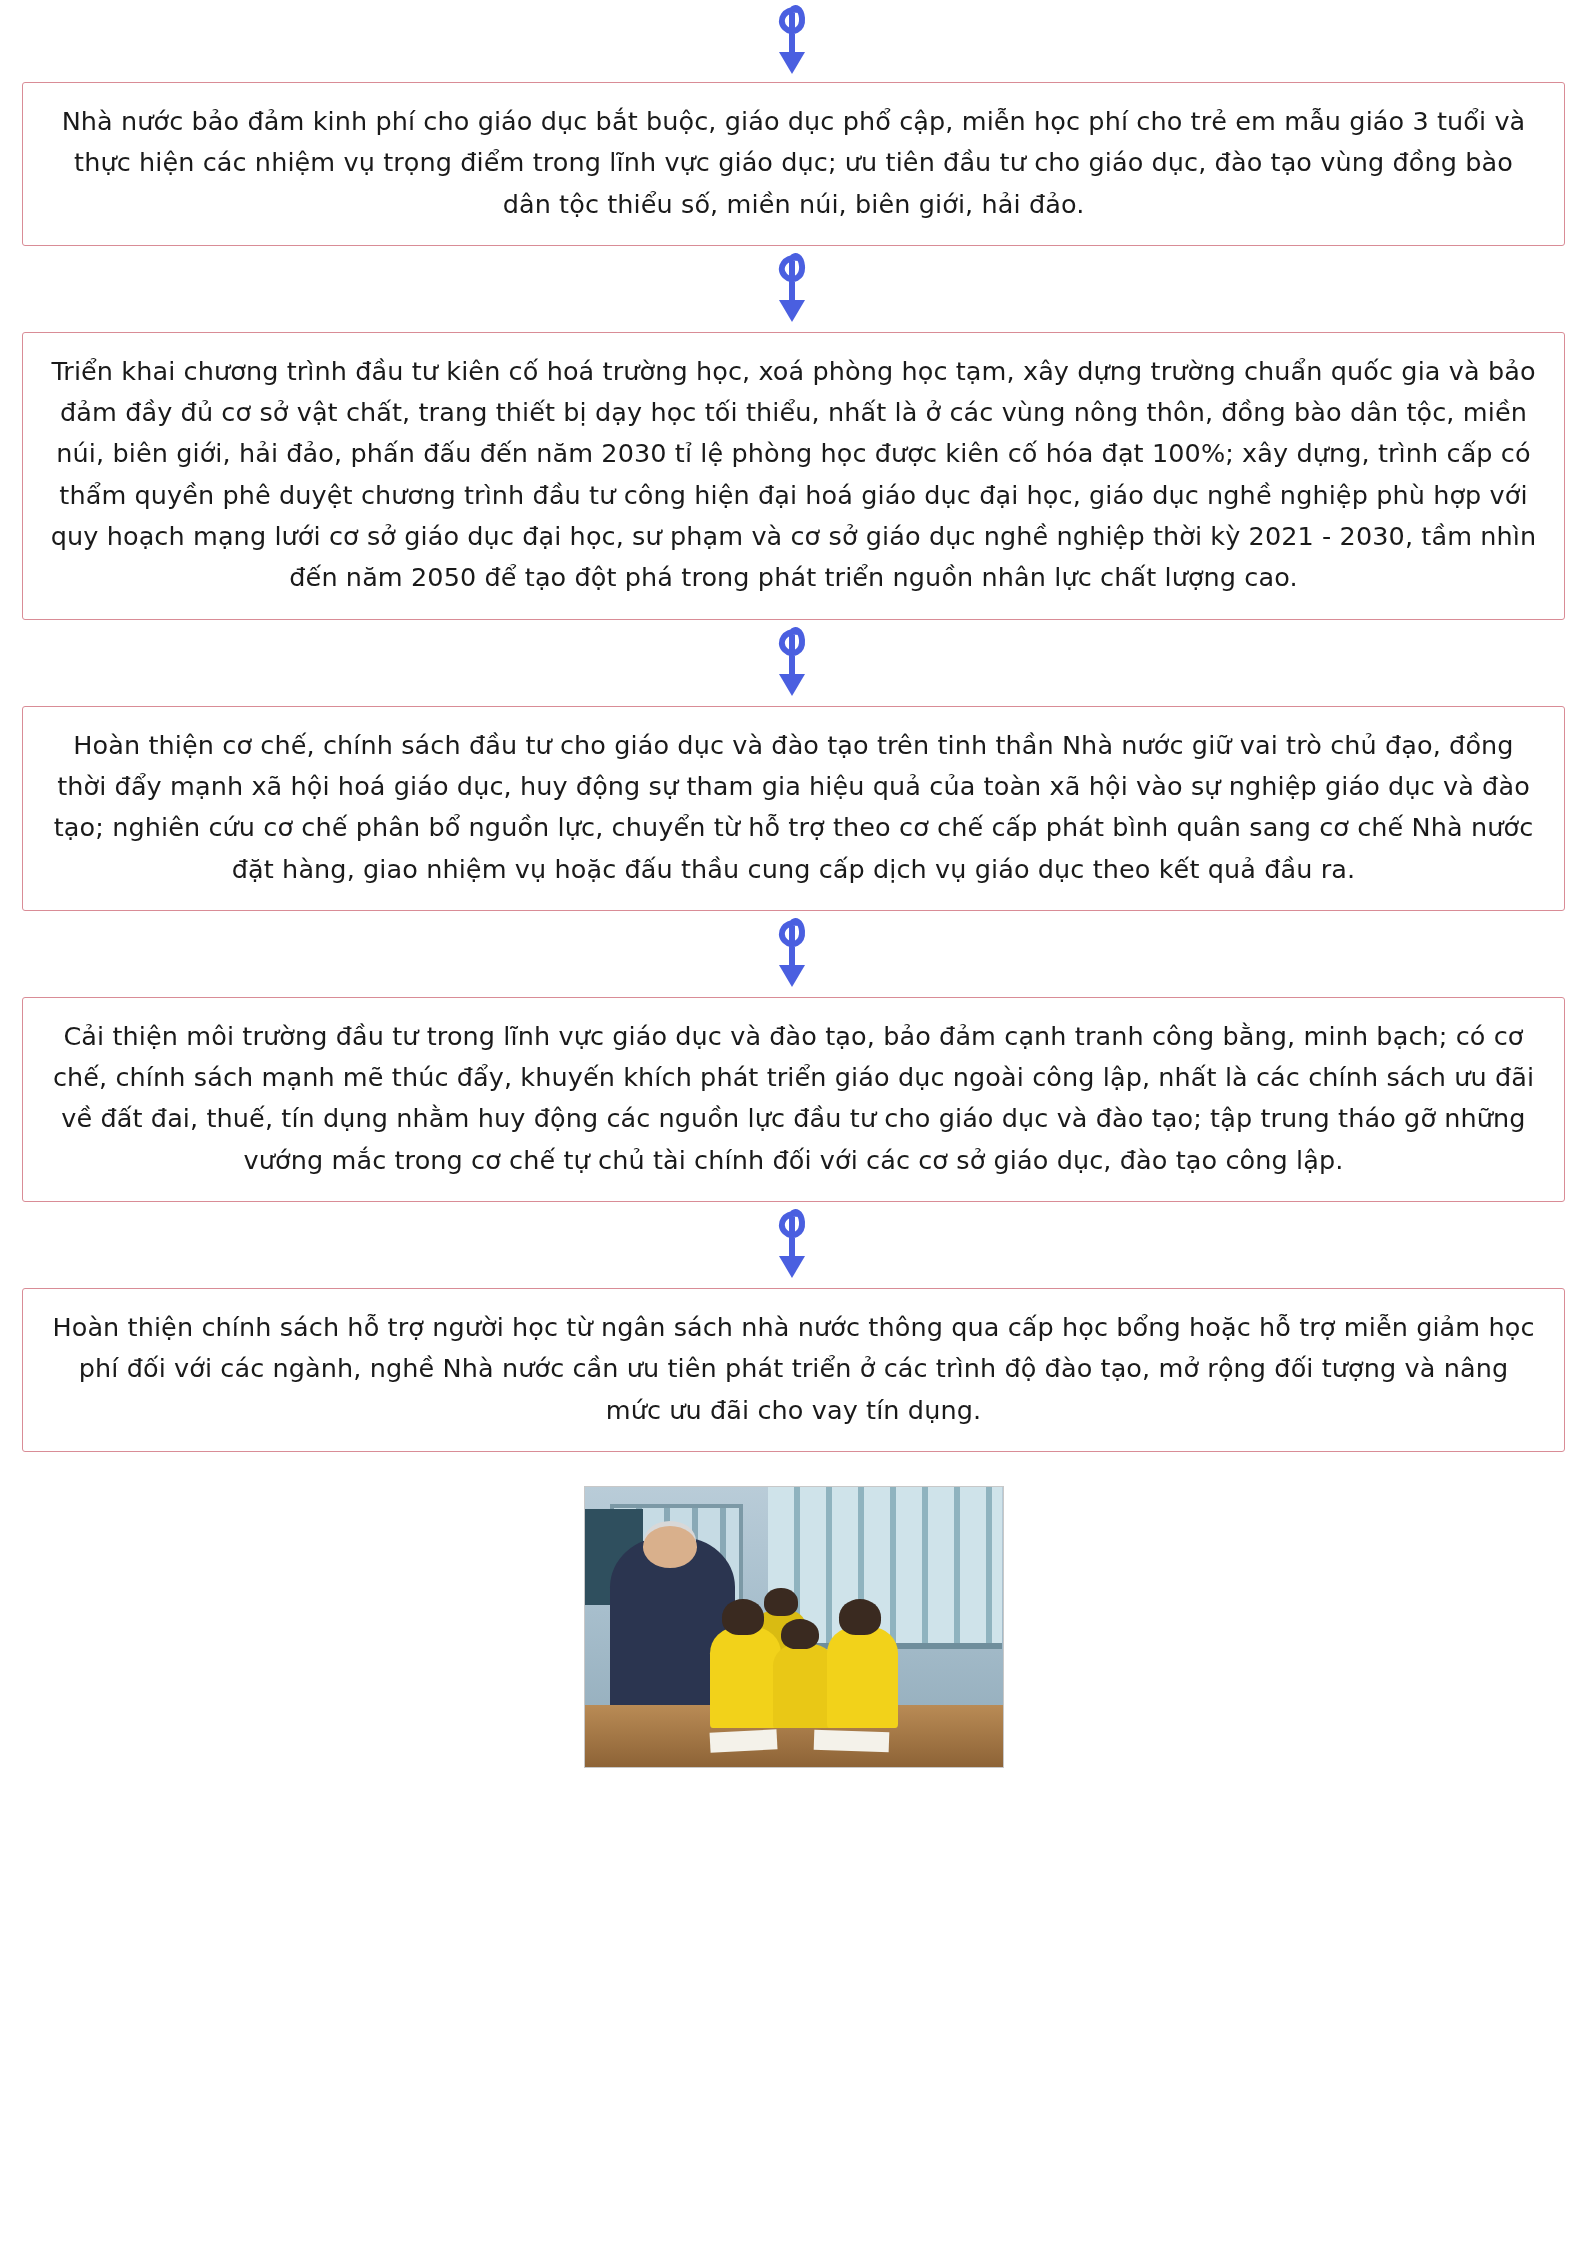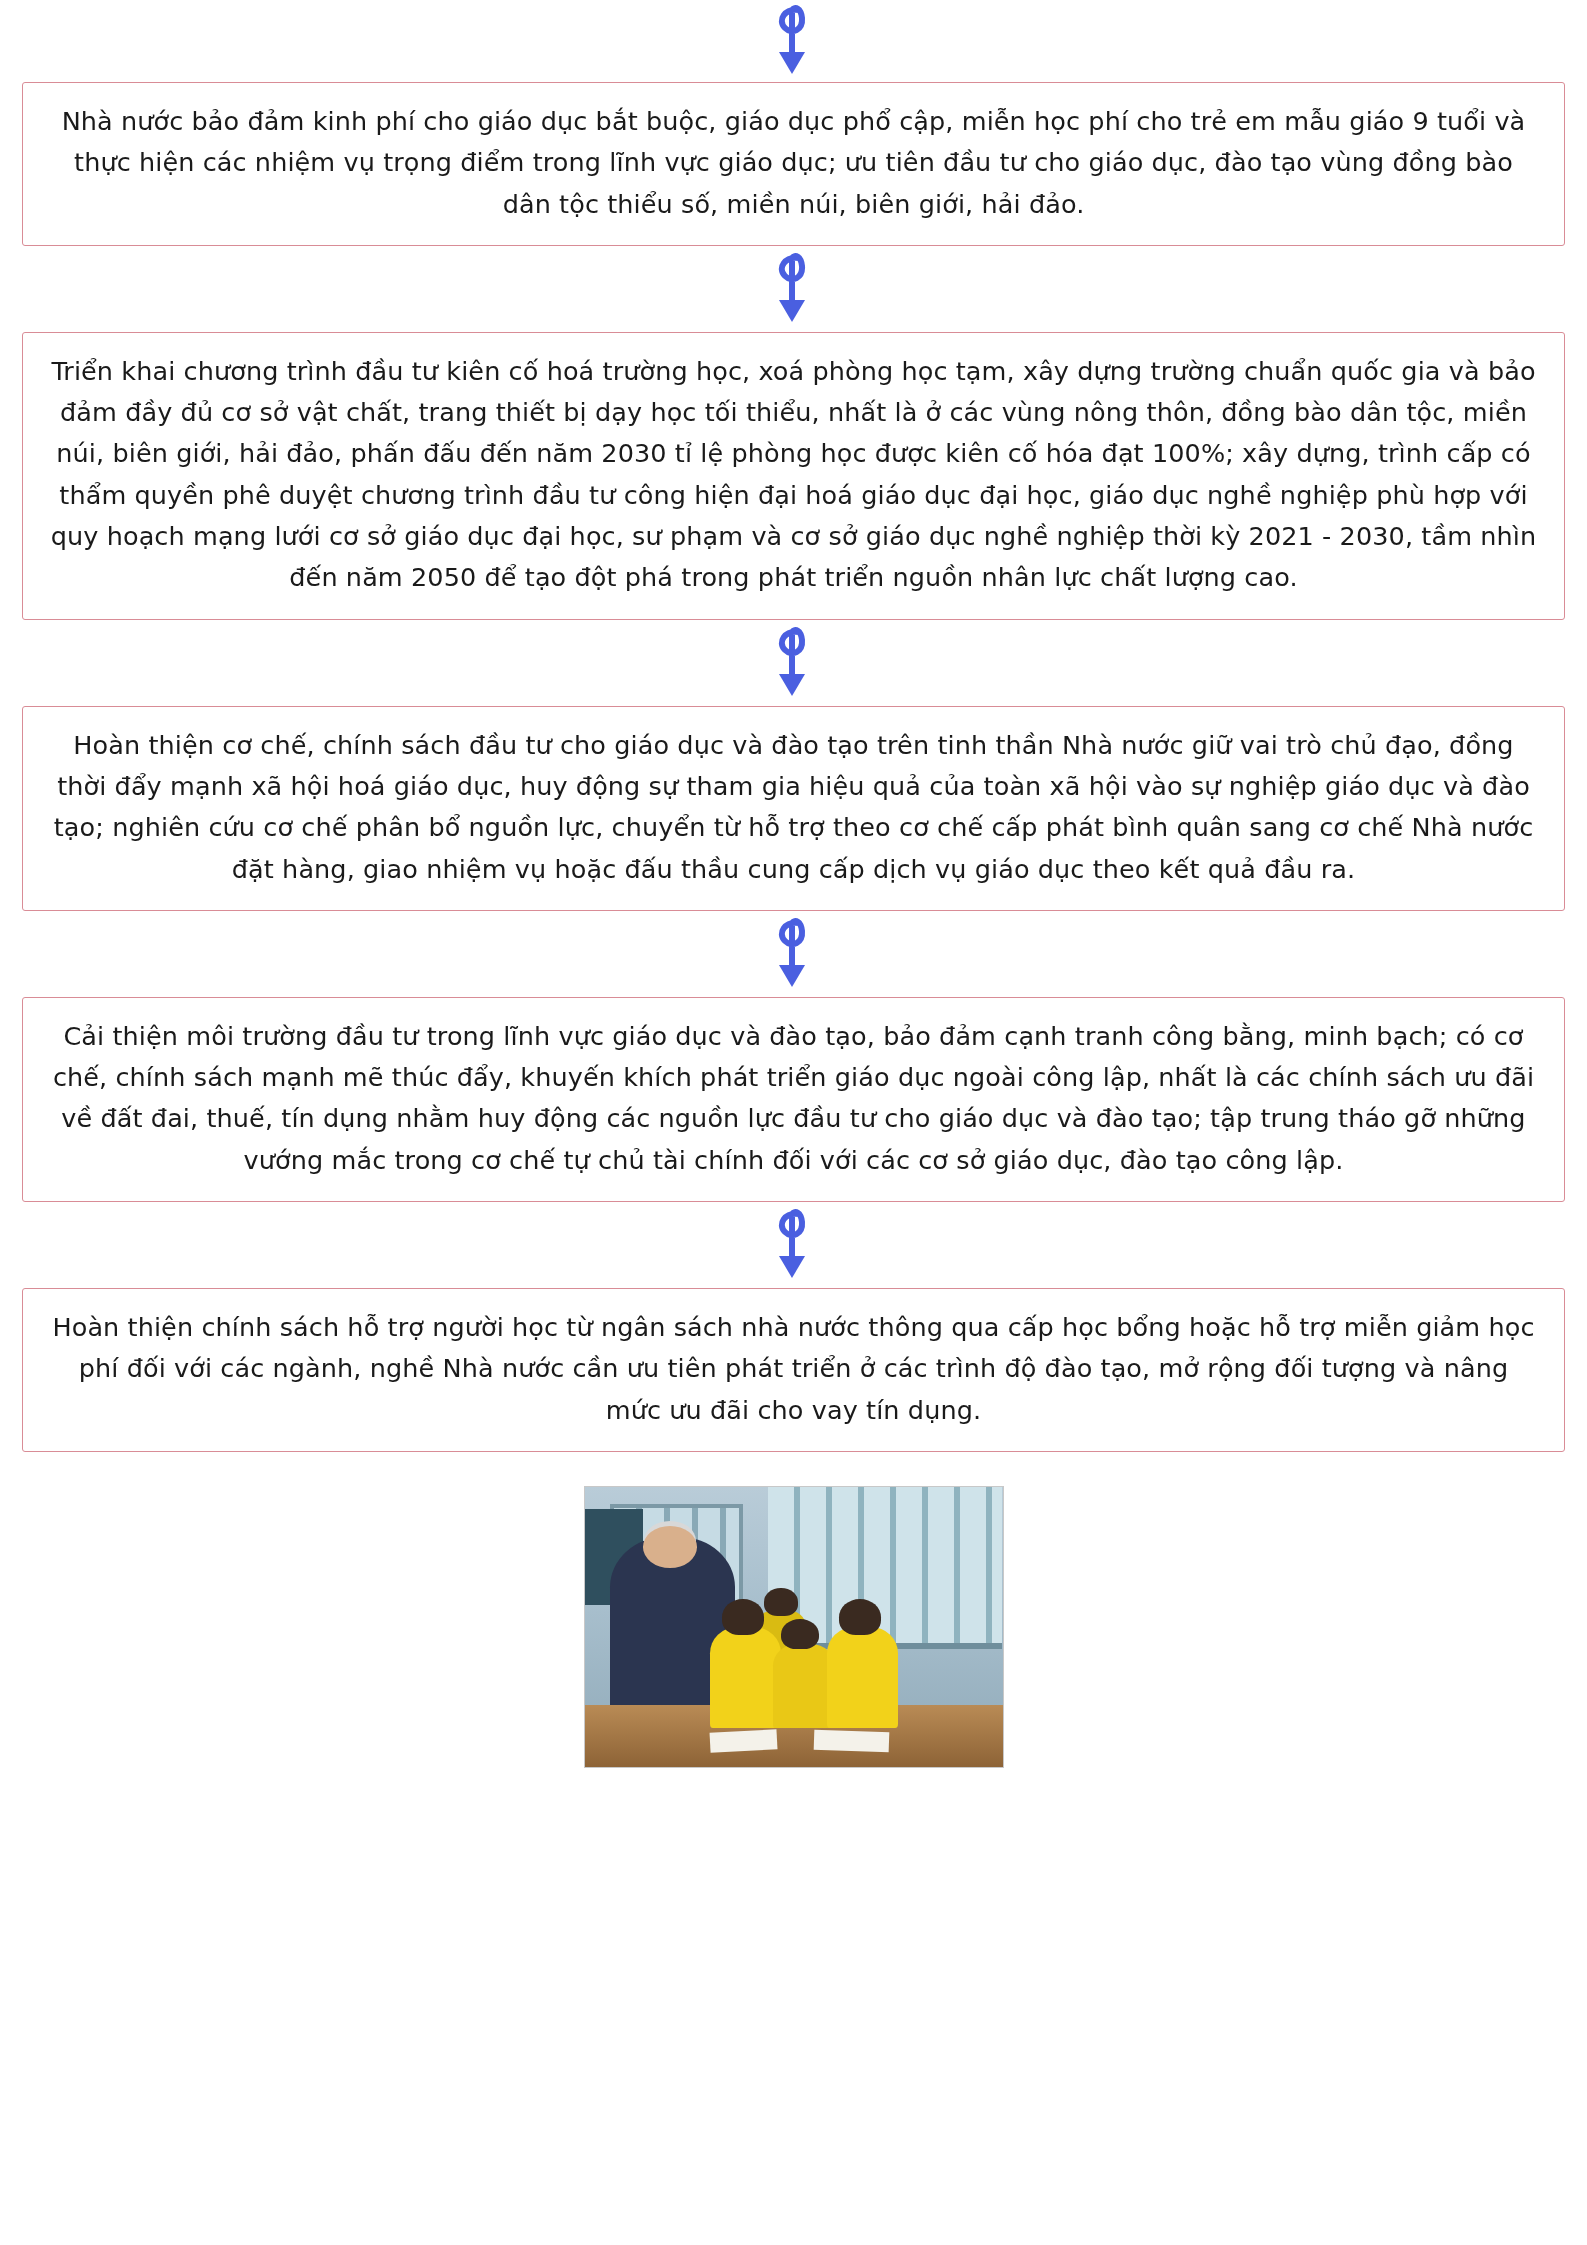--- a/index.html
+++ b/index.html
@@ -145,21 +145,21 @@
   <div class="flow">
 
     <div class="arrow-wrap first">
       <svg class="arrow-svg" width="70" height="78" viewBox="0 0 70 78">
         <path d="M40 8 C26 6, 18 18, 26 26 C33 33, 44 28, 43 16 C42 6, 36 4, 33 8 L33 56" fill="none" stroke="#4a5fe0" stroke-width="6" stroke-linecap="round"></path>
         <path d="M20 50 L33 72 L46 50 Z" fill="#4a5fe0"></path>
       </svg>
     </div>
 
     <div class="callout">
-      <p>Nhà nước bảo đảm kinh phí cho giáo dục bắt buộc, giáo dục phổ cập, miễn học phí cho trẻ em mẫu giáo 9 tuổi và thực hiện các nhiệm vụ trọng điểm trong lĩnh vực giáo dục; ưu tiên đầu tư cho giáo dục, đào tạo vùng đồng bào dân tộc thiểu số, miền núi, biên giới, hải đảo.</p>
+      <p>Nhà nước bảo đảm kinh phí cho giáo dục bắt buộc, giáo dục phổ cập, miễn học phí cho trẻ em mẫu giáo 3 tuổi và thực hiện các nhiệm vụ trọng điểm trong lĩnh vực giáo dục; ưu tiên đầu tư cho giáo dục, đào tạo vùng đồng bào dân tộc thiểu số, miền núi, biên giới, hải đảo.</p>
     </div>
 
     <div class="arrow-wrap">
       <svg class="arrow-svg" width="70" height="78" viewBox="0 0 70 78">
         <path d="M40 8 C26 6, 18 18, 26 26 C33 33, 44 28, 43 16 C42 6, 36 4, 33 8 L33 56" fill="none" stroke="#4a5fe0" stroke-width="6" stroke-linecap="round"></path>
         <path d="M20 50 L33 72 L46 50 Z" fill="#4a5fe0"></path>
       </svg>
     </div>
 
     <div class="callout">

